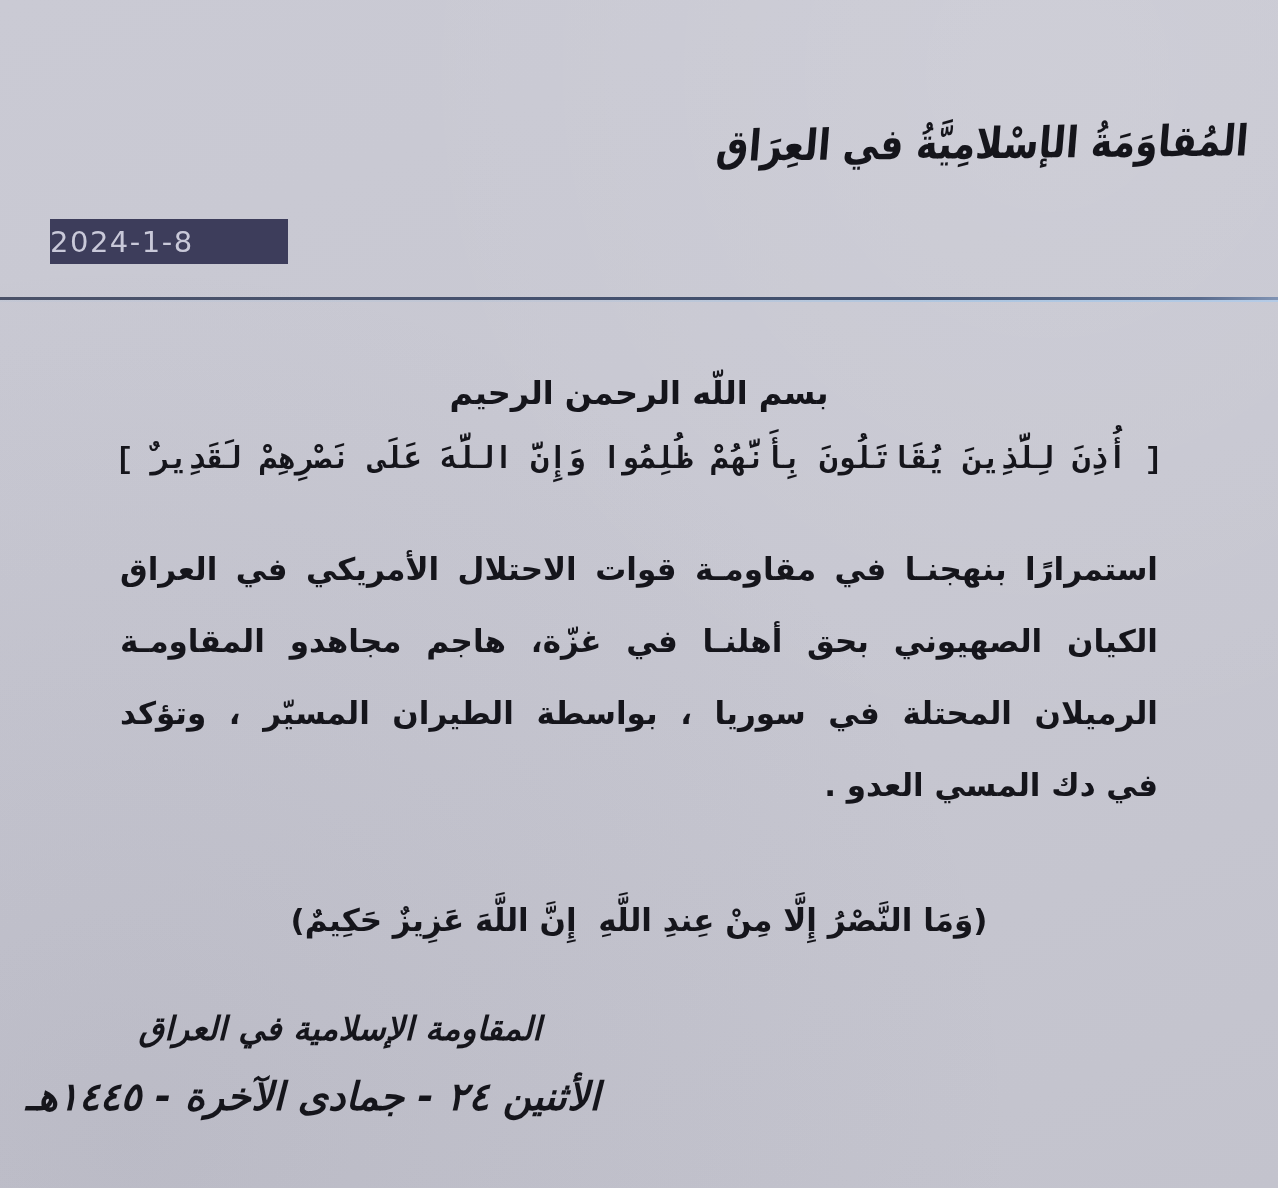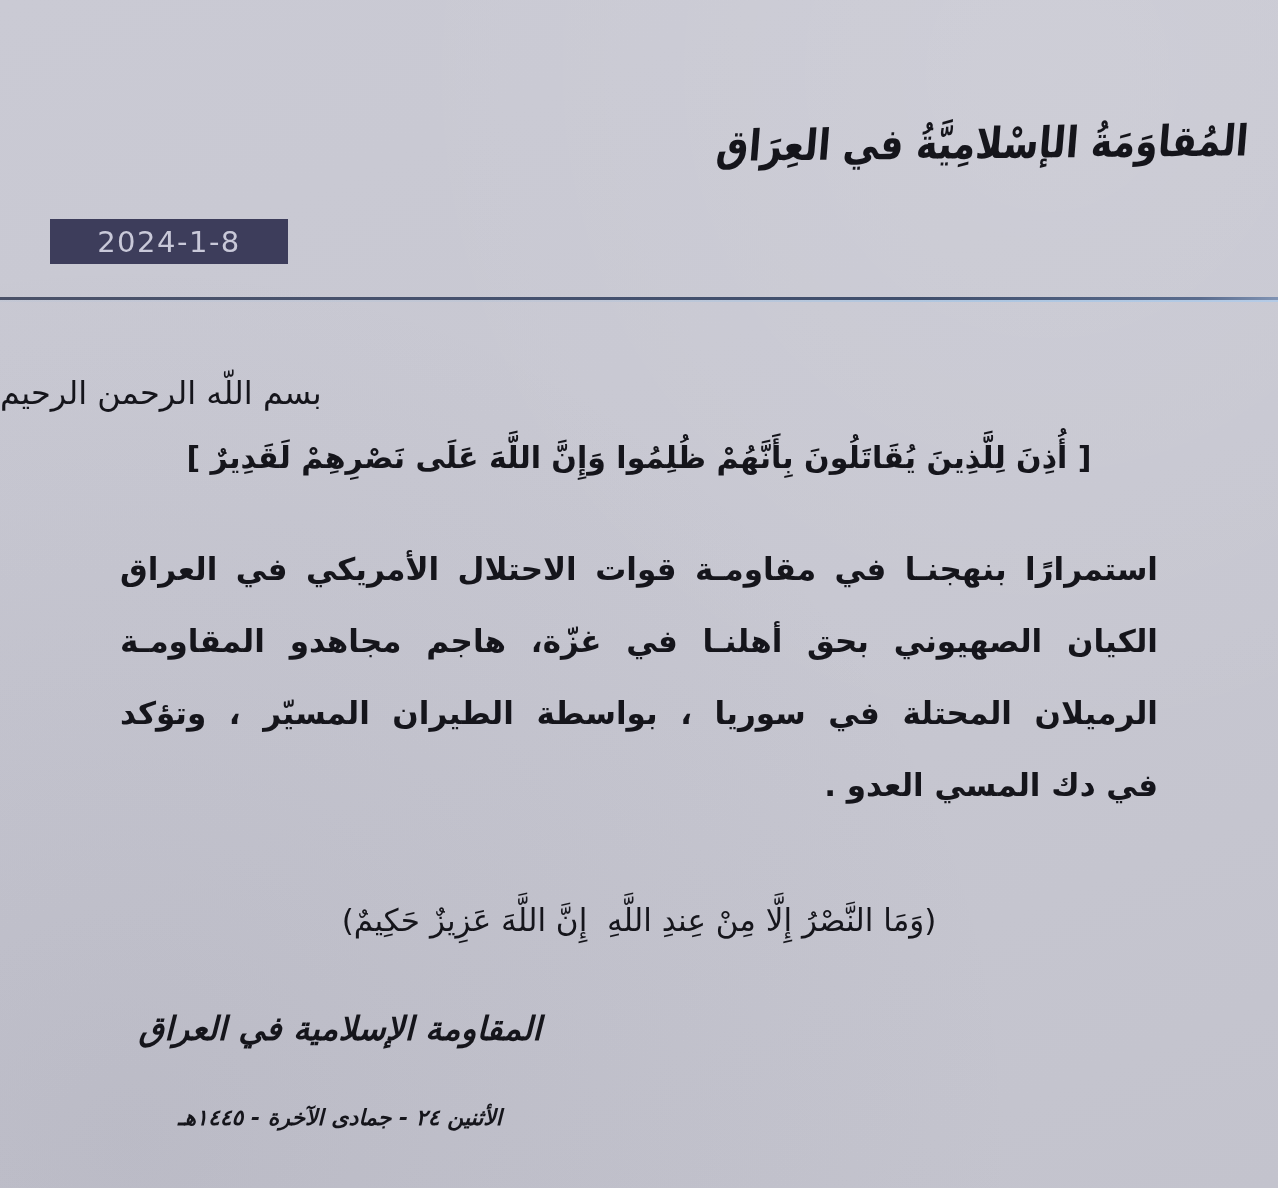--- a/index.html
+++ b/index.html
@@ -24,64 +24,64 @@
     transform:scale(0.93,1.10) skewX(-6deg) rotate(-0.5deg);
     transform-origin:right center;
     letter-spacing:-1px;
     white-space:nowrap;
   }
   .date-badge{
     position:absolute; top:219px; left:50px;
     width:238px; height:45px;
     background:var(--badge_bg,#3d3d5b);
     color:var(--badge_text,#c9c9d9);
-    display:flex; align-items:center; justify-content:center;
+    display:flex; align-items:center; 
     font-size:29px; letter-spacing:1.5px;
     direction:ltr;
   }
   .divider{position:absolute; top:297px; left:0; width:1278px;}
   .divider .dark{
     height:3px;
     background:linear-gradient(to right, #4a5168, #45516e 40%, #3f4e6c 72%, #5a6c8e 94%, #8194b4);
   }
   .divider .light{
     height:2px;
     background:linear-gradient(to right, rgba(164,190,220,0.15), rgba(164,190,220,0.25) 45%, rgba(168,198,228,0.85) 78%, rgba(178,203,232,0.9));
   }
   .basmala{
     position:absolute; top:374px; left:0; width:1278px;
-    text-align:left; direction:rtl;
-    font-size:32px; font-weight:normal;
+    text-align:center; direction:rtl;
+    font-size:32px; font-weight:bold;
   }
   .verse-top{
     position:absolute; top:440px; left:0; width:1278px;
     text-align:center; direction:rtl;
-    font-size:30px; font-weight:bold;
+    font-size:30px; font-weight:bold;font-family:Liberation Mono, monospace;
   }
   .paragraph{
     position:absolute; top:533px; left:120px; width:1038px;
     direction:rtl;
     font-size:31px; font-weight:bold; line-height:72px;
     color:var(--ink,#15151b);
   }
   .para-line{height:72px; overflow:hidden;}
   .para-line.justify{text-align:justify; text-align-last:justify;}
   .para-line.last{text-align:right;}
   .verse-bottom{
     position:absolute; top:902px; left:0; width:1278px;
     text-align:center; direction:rtl;
-    font-size:31px; font-weight:normal;
+    font-size:31px; font-weight:bold;
     white-space:pre;
   }
   .sig-block{
     position:absolute; top:1006px; left:80px; width:520px;
     text-align:center; direction:rtl;font-style:italic;
   }
   .sig-name{font-size:33px; font-weight:bold; line-height:46px;}
-  .sig-date{font-size:22px; font-weight:bold; line-height:46px; margin-top:43px; white-space:nowrap;}
+  .sig-date{font-size:39px; font-weight:bold; line-height:46px; margin-top:22px; white-space:nowrap;}
 </style>
 </head>
 <body>
 
 <div class="page">
 
   <div class="logo">المُقاوَمَةُ الإسْلامِيَّةُ في العِرَاق</div>
 
   <div class="date-badge">
     <span>2024-1-8</span>

